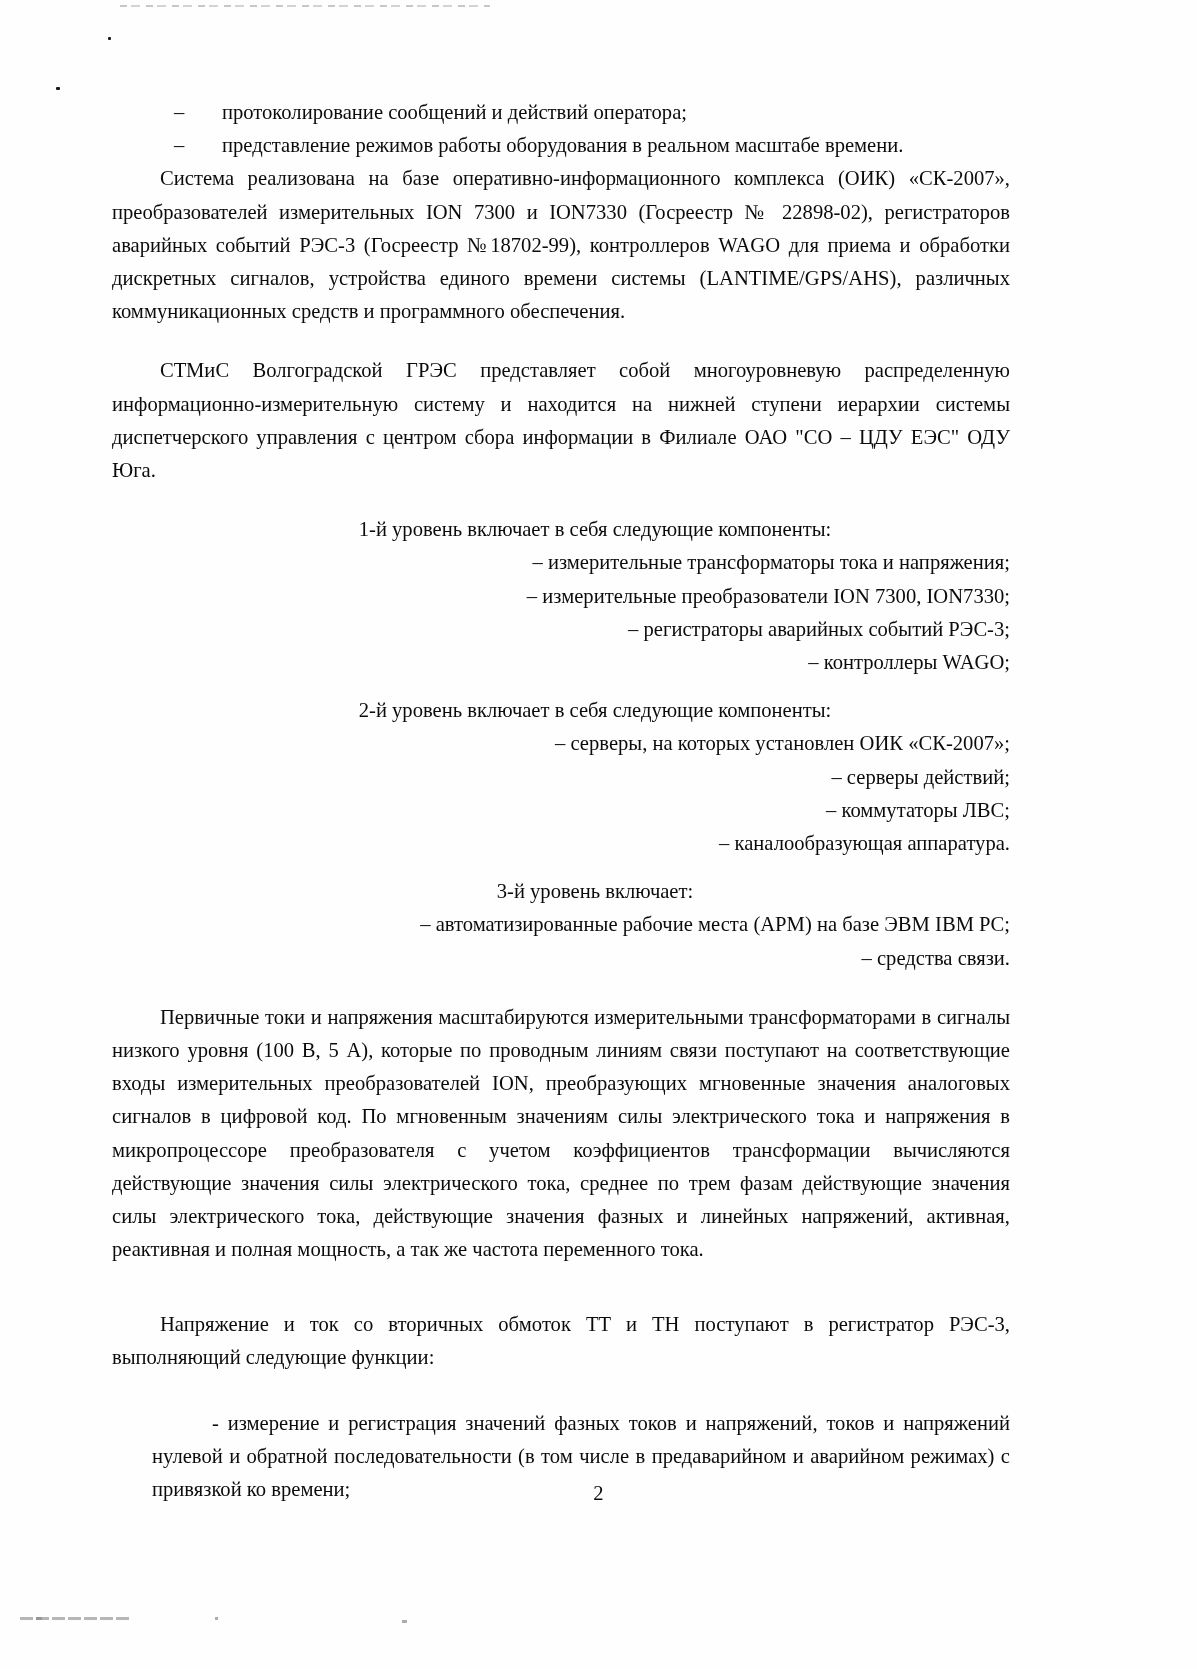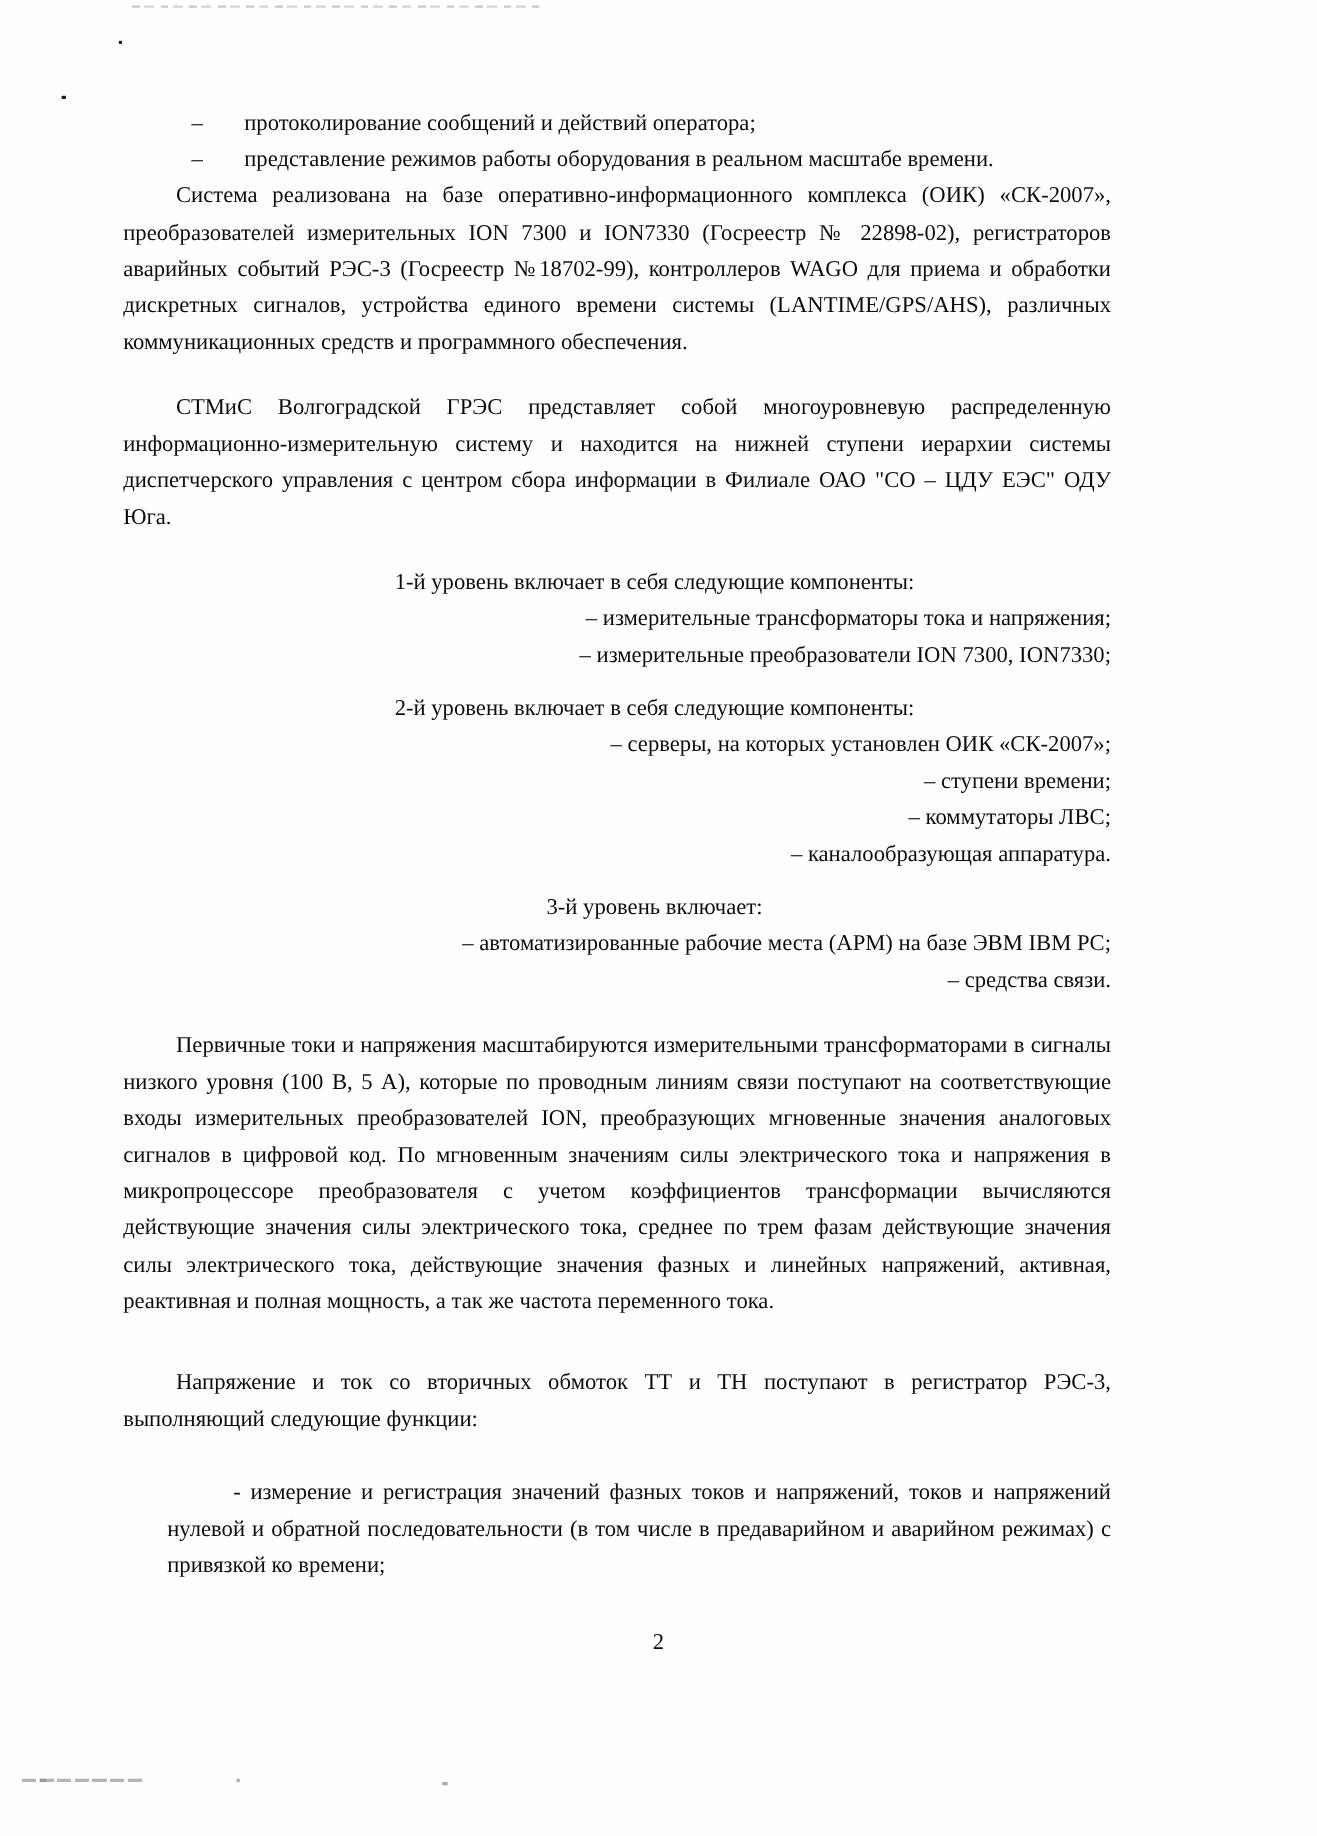--- a/index.html
+++ b/index.html
@@ -149,26 +149,28 @@
 
     <div class="gap-md"></div>
 
     <p class="para">СТМиС Волгоградской ГРЭС представляет собой многоуровневую распределенную информационно-измерительную систему и находится на нижней ступени иерархии системы диспетчерского управления с центром сбора информации в Филиале ОАО "СО – ЦДУ ЕЭС" ОДУ Юга.</p>
 
     <div class="gap-md"></div>
 
     <p class="level-head">1-й уровень включает в себя следующие компоненты:</p>
     <p class="level-item">– измерительные трансформаторы тока и напряжения;</p>
     <p class="level-item">– измерительные преобразователи ION 7300, ION7330;</p>
+    <p class="level-item">– регистраторы аварийных событий РЭС-3;</p>
+    <p class="level-item">– контроллеры WAGO;</p>
 
     <div class="gap-sm"></div>
 
     <p class="level-head">2-й уровень включает в себя следующие компоненты:</p>
     <p class="level-item">– серверы, на которых установлен ОИК «СК-2007»;</p>
-    <p class="level-item">– ступени времени;</p>
+    <p class="level-item">– серверы действий;</p>
     <p class="level-item">– коммутаторы ЛВС;</p>
     <p class="level-item">– каналообразующая аппаратура.</p>
 
     <div class="gap-sm"></div>
 
     <p class="level-head">3-й уровень включает:</p>
     <p class="level-item">– автоматизированные рабочие места (АРМ) на базе ЭВМ IBM PC;</p>
     <p class="level-item">– средства связи.</p>
 
     <div class="gap-md"></div>

